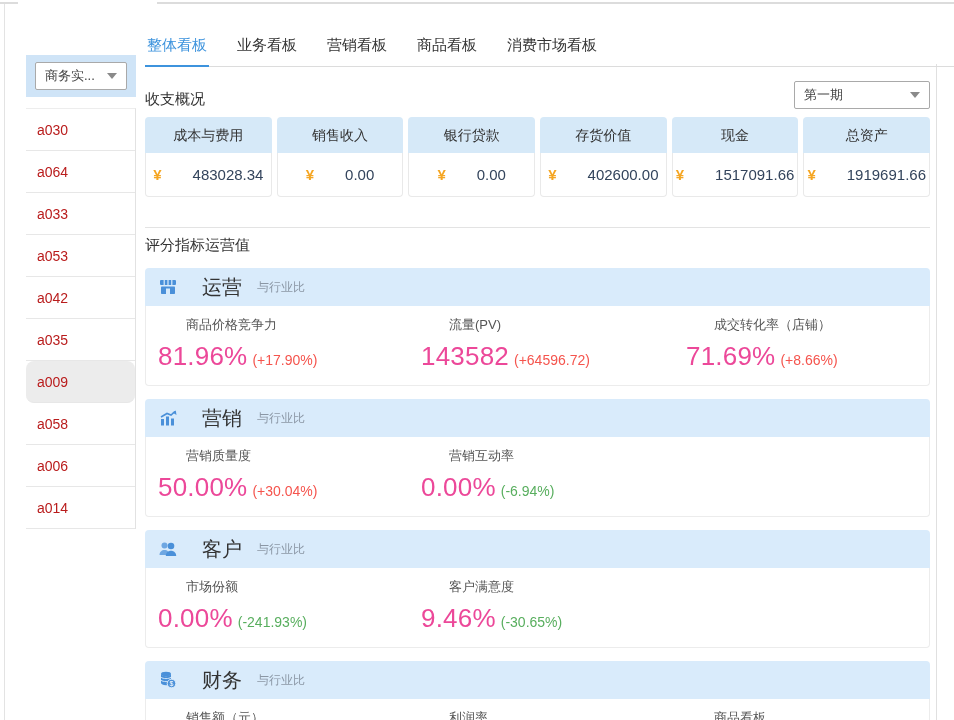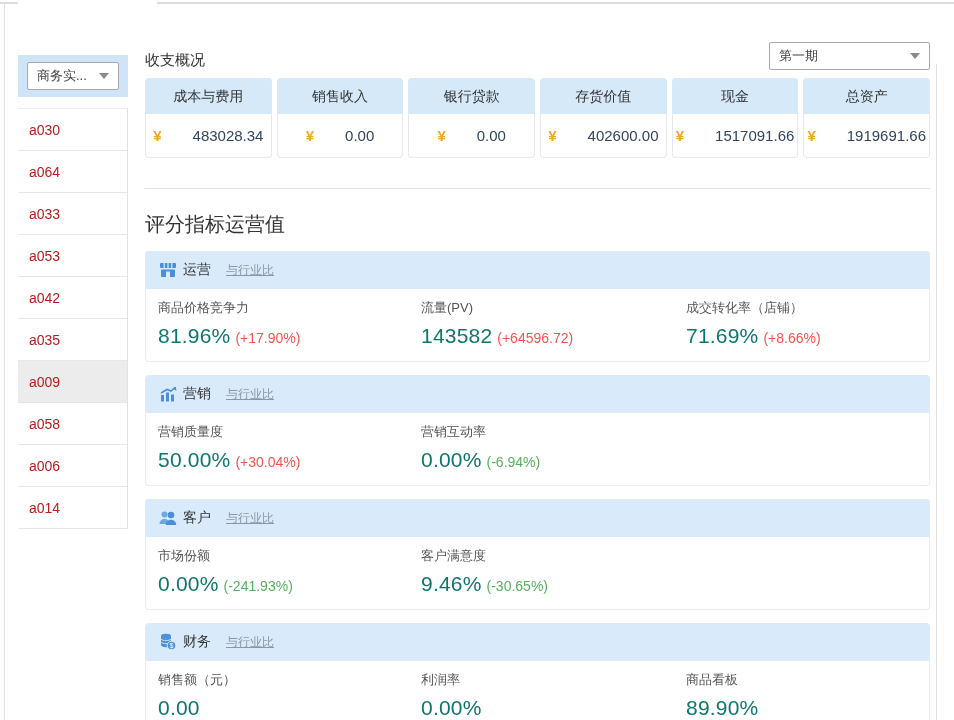--- a/index.html
+++ b/index.html
@@ -6,68 +6,68 @@
   html,body { width:954px; height:720px; background:#fff;
     font-family:"Liberation Sans", sans-serif; color:#333; overflow:hidden; position:relative; }
 
   
   .top-line-left  { position:absolute; left:0; top:2px; width:18px; height:2px; background:#dcdcdc; }
   .top-line-right { position:absolute; left:157px; right:0; top:2px; height:2px; background:#dcdcdc; }
   .left-line  { position:absolute; left:4px; top:4px; bottom:0; width:1px; background:#e3e3e3; }
   .right-line { position:absolute; left:936px; top:64px; bottom:0; width:1px; background:#e0e0e0; }
 
   
-  .sidebar { position:absolute; left:18px; top:55px; width:110px; }
+  .sidebar { position:absolute; left:26px; top:55px; width:110px; }
   .sidebar-filter { background:#cfe4f7; padding:7px 9px; height:42px; }
   .select-box { background:#fff; border:1px solid #a9a9a9; border-radius:2px; height:28px;
     display:flex; align-items:center; justify-content:space-between; padding:0 9px;
     font-size:13px; color:#444; cursor:pointer; }
   .caret { width:0; height:0; border-left:5px solid transparent; border-right:5px solid transparent;
     border-top:6px solid #8a8a8a; }
   .sidebar-list { list-style:none; margin-top:11px; border-top:1px solid #ededed; border-right:1px solid #e2e2e2; }
   .sidebar-list li { height:42px; line-height:42px; padding-left:11px; font-size:14px; color:#b91c1c;
     border-bottom:1px solid #e7e7e7; cursor:pointer; background:#fff; }
-  .sidebar-list li.selected { background:#ececec; }
+  .sidebar-list li.selected { background:#ececec;border-radius:8px; }
 
   
   .main { position:absolute; left:145px; top:28px; right:0; }
 
   .tabs { display:flex; gap:26px; border-bottom:1px solid #dcdcdc; }
   .tab { font-size:15px; color:#333; padding:8px 2px 10px; cursor:pointer; }
   .tab.active { color:#3d93dd; border-bottom:2px solid #3d93dd; margin-bottom:-1px; }
 
   .section-head { display:flex; justify-content:space-between; align-items:flex-end;
     margin:8px 24px 0 0; height:34px; }
   .section-title { font-size:15px; font-weight:normal; color:#333; }
-  .period-select { width:161px; height:28px; }
+  .period-select { width:136px; height:28px; }
 
   .stats-row { display:flex; gap:5px; margin:8px 24px 0 0; }
   .stat { flex:1; border-radius:4px; }
   .stat-header { background:#d6e9f8; height:36px; line-height:36px; text-align:center;
     font-size:14px; color:#333; border-radius:4px 4px 0 0; }
   .stat-body { height:44px; background:#fff; border:1px solid #e9e9e9; border-top:none;
     border-radius:0 0 4px 4px; display:flex; align-items:center; justify-content:center; gap:7px;
     font-size:15px; }
   .yuan { color:#f5a623; font-weight:bold; }
   .stat-value { color:#33445c;margin-left:24px; }
 
   .divider { margin:30px 24px 0 0; border:none; border-top:1px solid #e3e3e3; }
-  .score-title { margin-top:22px; font-size:20px; font-weight:normal; color:#333; }
+  .score-title { margin-top:8px; font-size:15px; font-weight:normal; color:#333; }
 
   .group { margin:13px 24px 0 0; border-radius:4px; }
   .group-header { background:#d9ebfb; height:38px; display:flex; align-items:center;
     padding-left:13px; border-radius:4px 4px 0 0; }
   .group-icon { width:20px; height:20px; display:inline-flex; }
-  .group-name { font-size:14px; color:#333; margin-left:5px; }
-  .group-sub { font-size:12px; color:#8b97a5; margin-left:15px;text-decoration:underline; }
+  .group-name { font-size:20px; color:#333; margin-left:24px; }
+  .group-sub { font-size:12px; color:#8b97a5; margin-left:15px; }
   .group-body { background:#fff; border:1px solid #ececec; border-top:none;
     border-radius:0 0 4px 4px; display:grid; grid-template-columns:263px 265px 1fr;
     padding:10px 0 13px 12px; }
-  .metric-label { font-size:13px; color:#555; margin-bottom:7px; }
-  .metric-big { font-size:21px; color:#0f766e; font-weight:500; letter-spacing:0.2px; }
+  .metric-label { font-size:13px; color:#555; margin-bottom:7px;margin-left:28px; }
+  .metric-big { font-size:26px; color:#ec4899; font-weight:500; letter-spacing:0.2px; }
   .delta { font-size:14px; margin-left:5px; }
   .delta[data-trend="up"]   { color:#f5544d;text-align:right; }
   .delta[data-trend="down"] { color:#58ae5e; }
 </style>
 </head>
 <body>
 
 <div class="top-line-left"></div>
 <div class="top-line-right"></div>
 <div class="left-line"></div>
@@ -89,20 +89,27 @@
     <li>a035</li>
     <li class="selected">a009</li>
     <li>a058</li>
     <li>a006</li>
     <li>a014</li>
   </ul>
 </aside>
 
 <main class="main">
 
+  <nav class="tabs">
+    <div class="tab active">整体看板</div>
+    <div class="tab">业务看板</div>
+    <div class="tab">营销看板</div>
+    <div class="tab">商品看板</div>
+    <div class="tab">消费市场看板</div>
+  </nav>
 
   <div class="section-head">
     <h2 class="section-title">收支概况</h2>
     <div class="select-box period-select">
       <span>第一期</span>
       <span class="caret"></span>
     </div>
   </div>
 
   <div class="stats-row">

